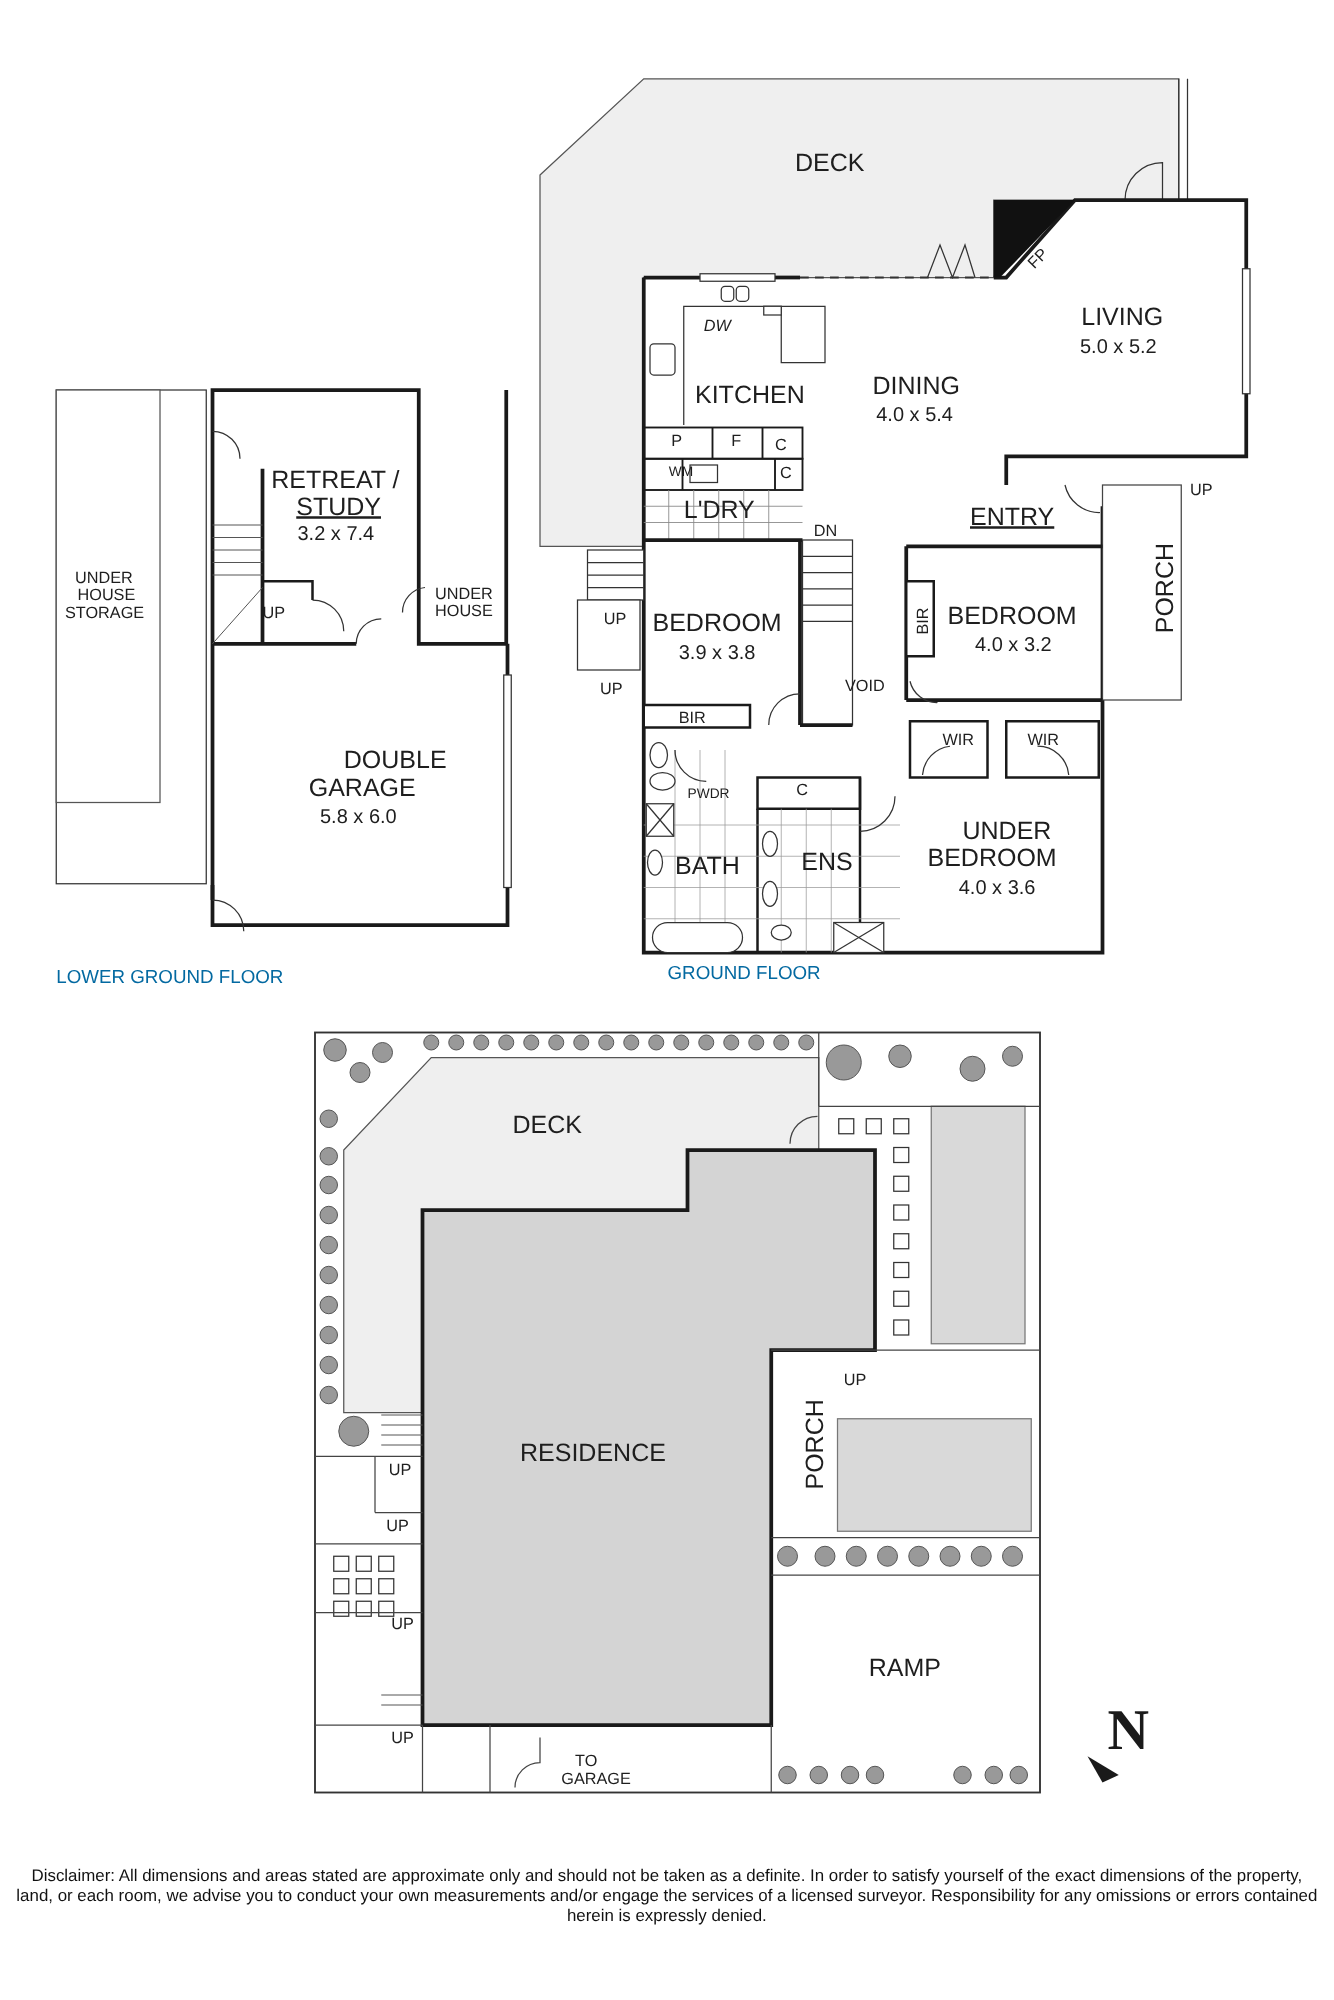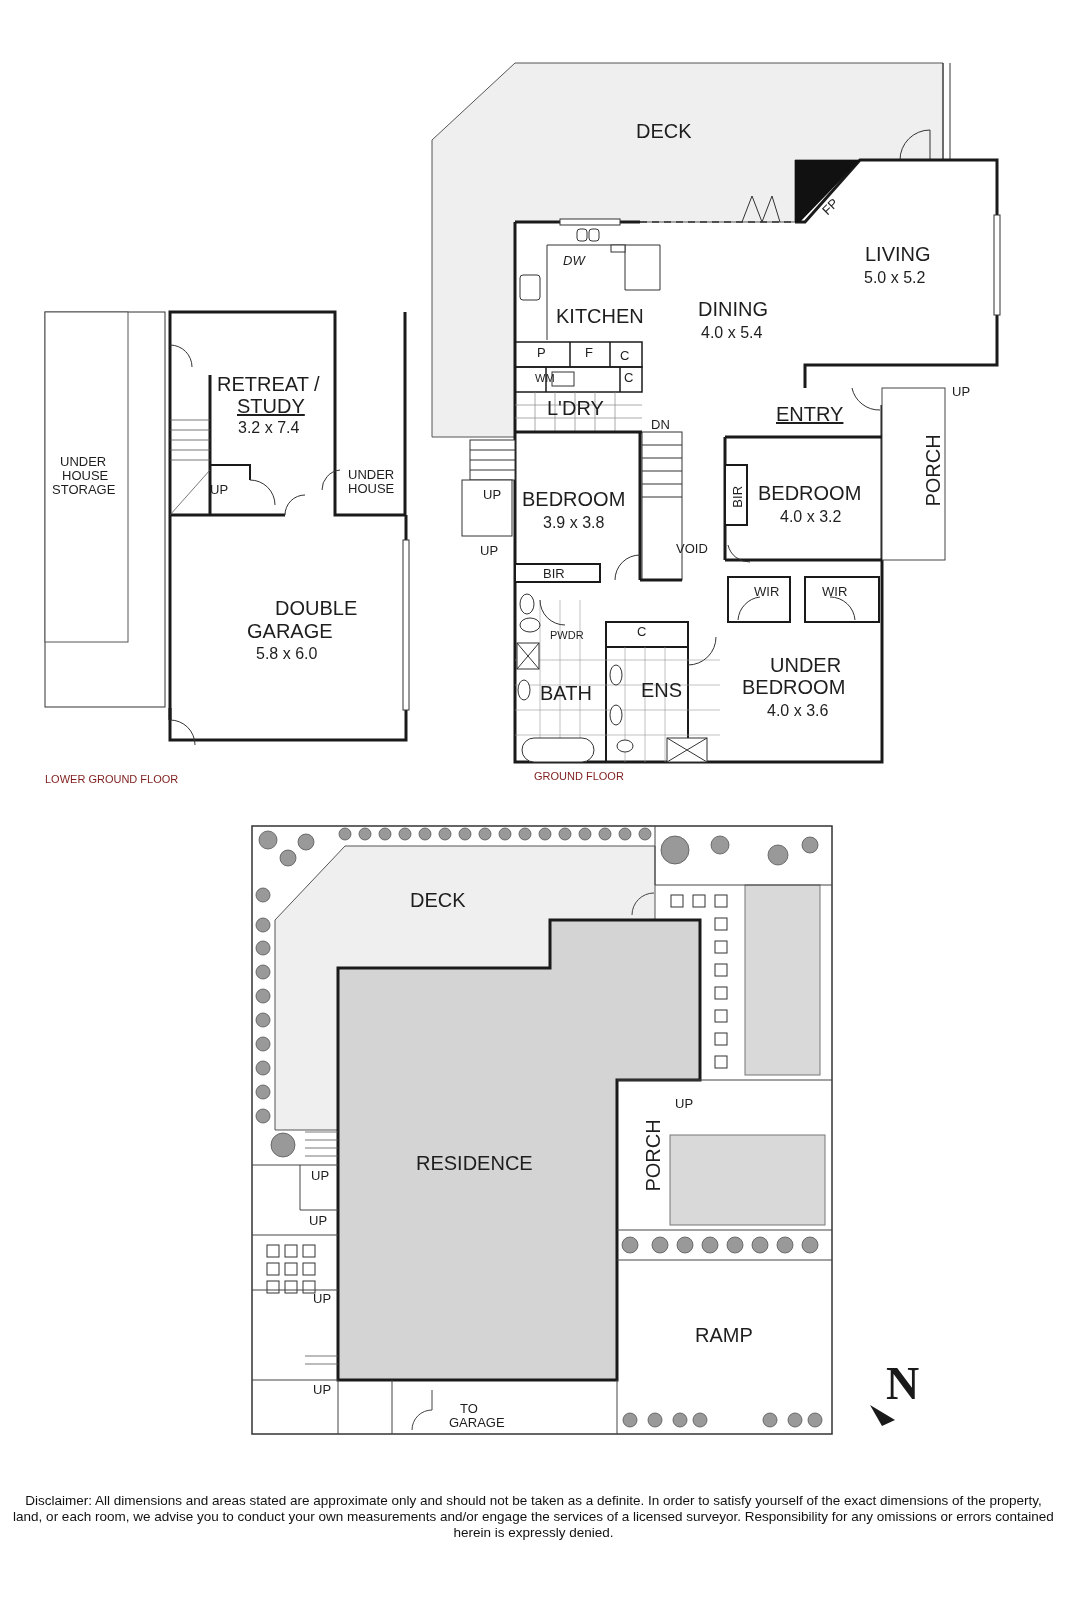--- a/index.html
+++ b/index.html
@@ -3,21 +3,21 @@
 <meta charset="utf-8">
 <style>
   html,body{margin:0;padding:0;background:#fff;}
   body{width:1067px;height:1600px;position:relative;overflow:hidden;font-family:"Liberation Sans",sans-serif;color:#222;}
   svg{position:absolute;left:0;top:0;}
   .lbl{position:absolute;text-align:center;color:#1e1e1e;line-height:1.05;white-space:nowrap;}
   .big{font-size:20px;}
   .sml{font-size:13px;}
   .xs{font-size:11px;padding-left:17px;}
   .dim{font-size:16px;}
-  .floor{position:absolute;font-size:11px;color:#7f1d1d;}
+  .floor{position:absolute;font-size:15px;color:#0369a1;}
   .disc{position:absolute;left:10px;top:1493px;width:1047px;text-align:center;font-size:13.5px;line-height:1.2;color:#111;}
 </style>
 </head>
 <body>
 
 <svg width="1067" height="1600" viewBox="0 0 1067 1600">
 
   <polygon points="432,140 515,63 943,63 943,160 795,160 795,222 515,222 515,437 432,437" fill="#efefef" stroke="#555" stroke-width="1"></polygon>
 
   <path d="M900,160 A30,30 0 0 1 930,130 L930,160" fill="none" stroke="#333" stroke-width="1"></path>

